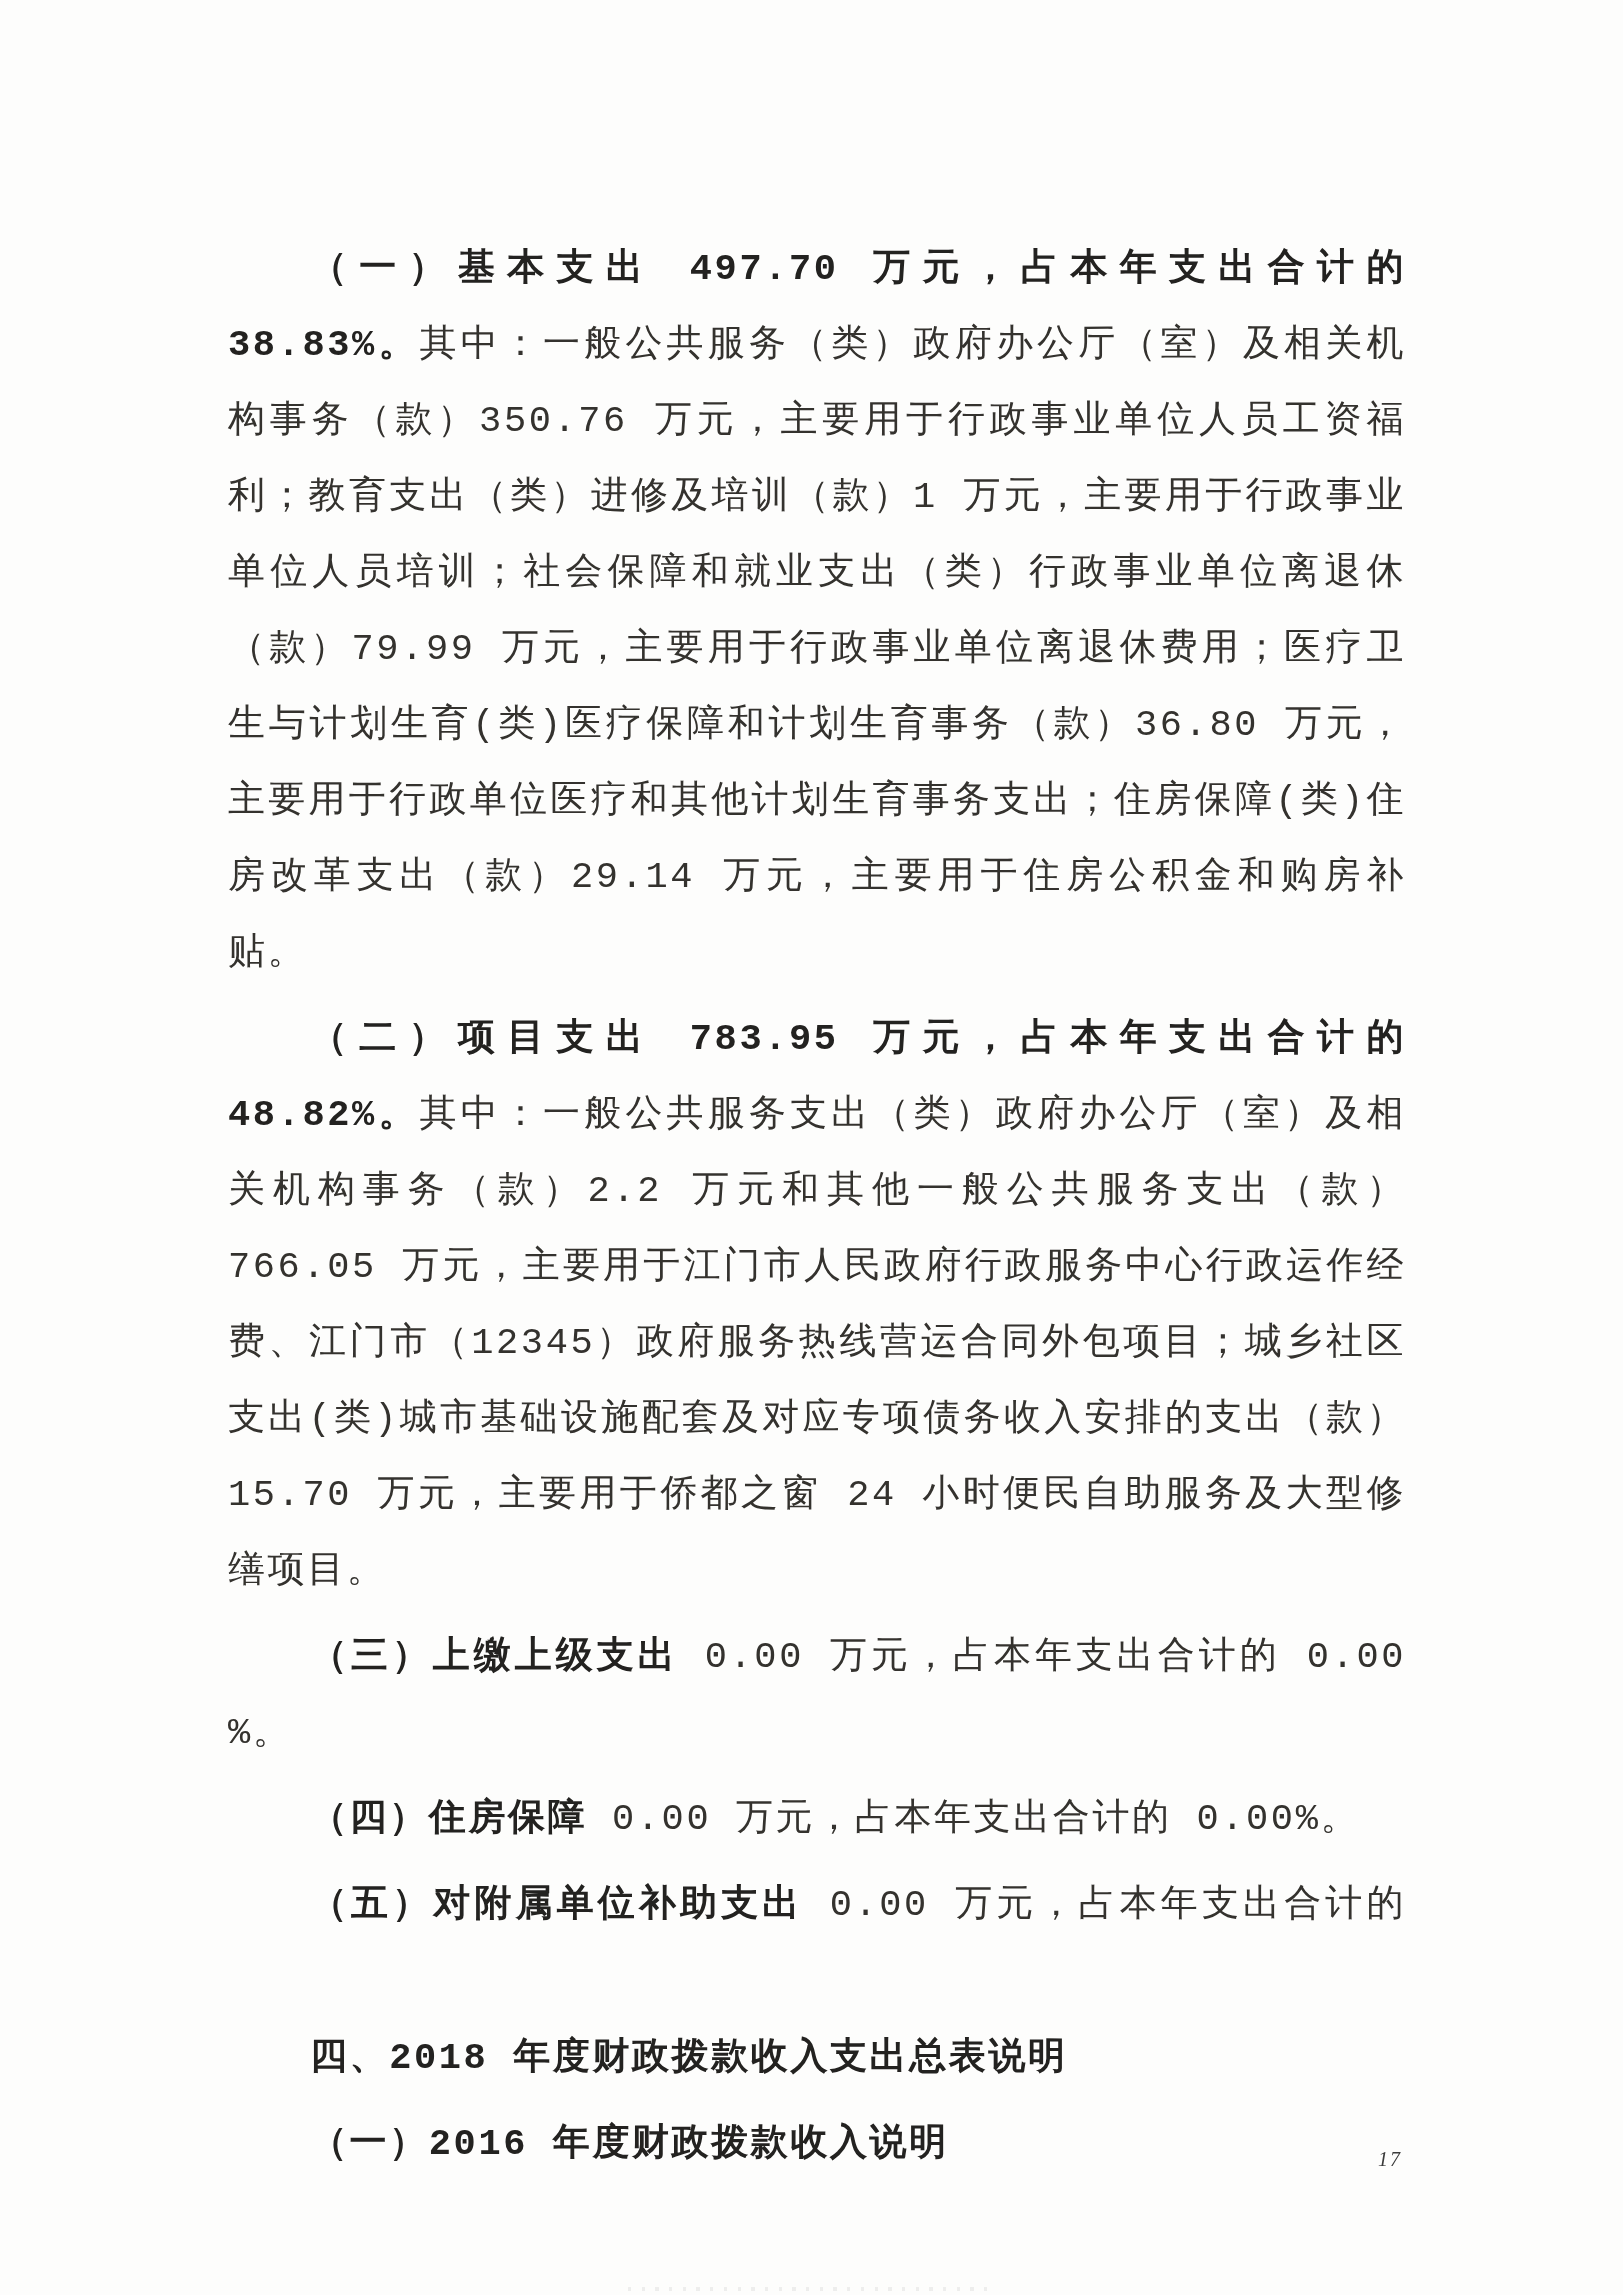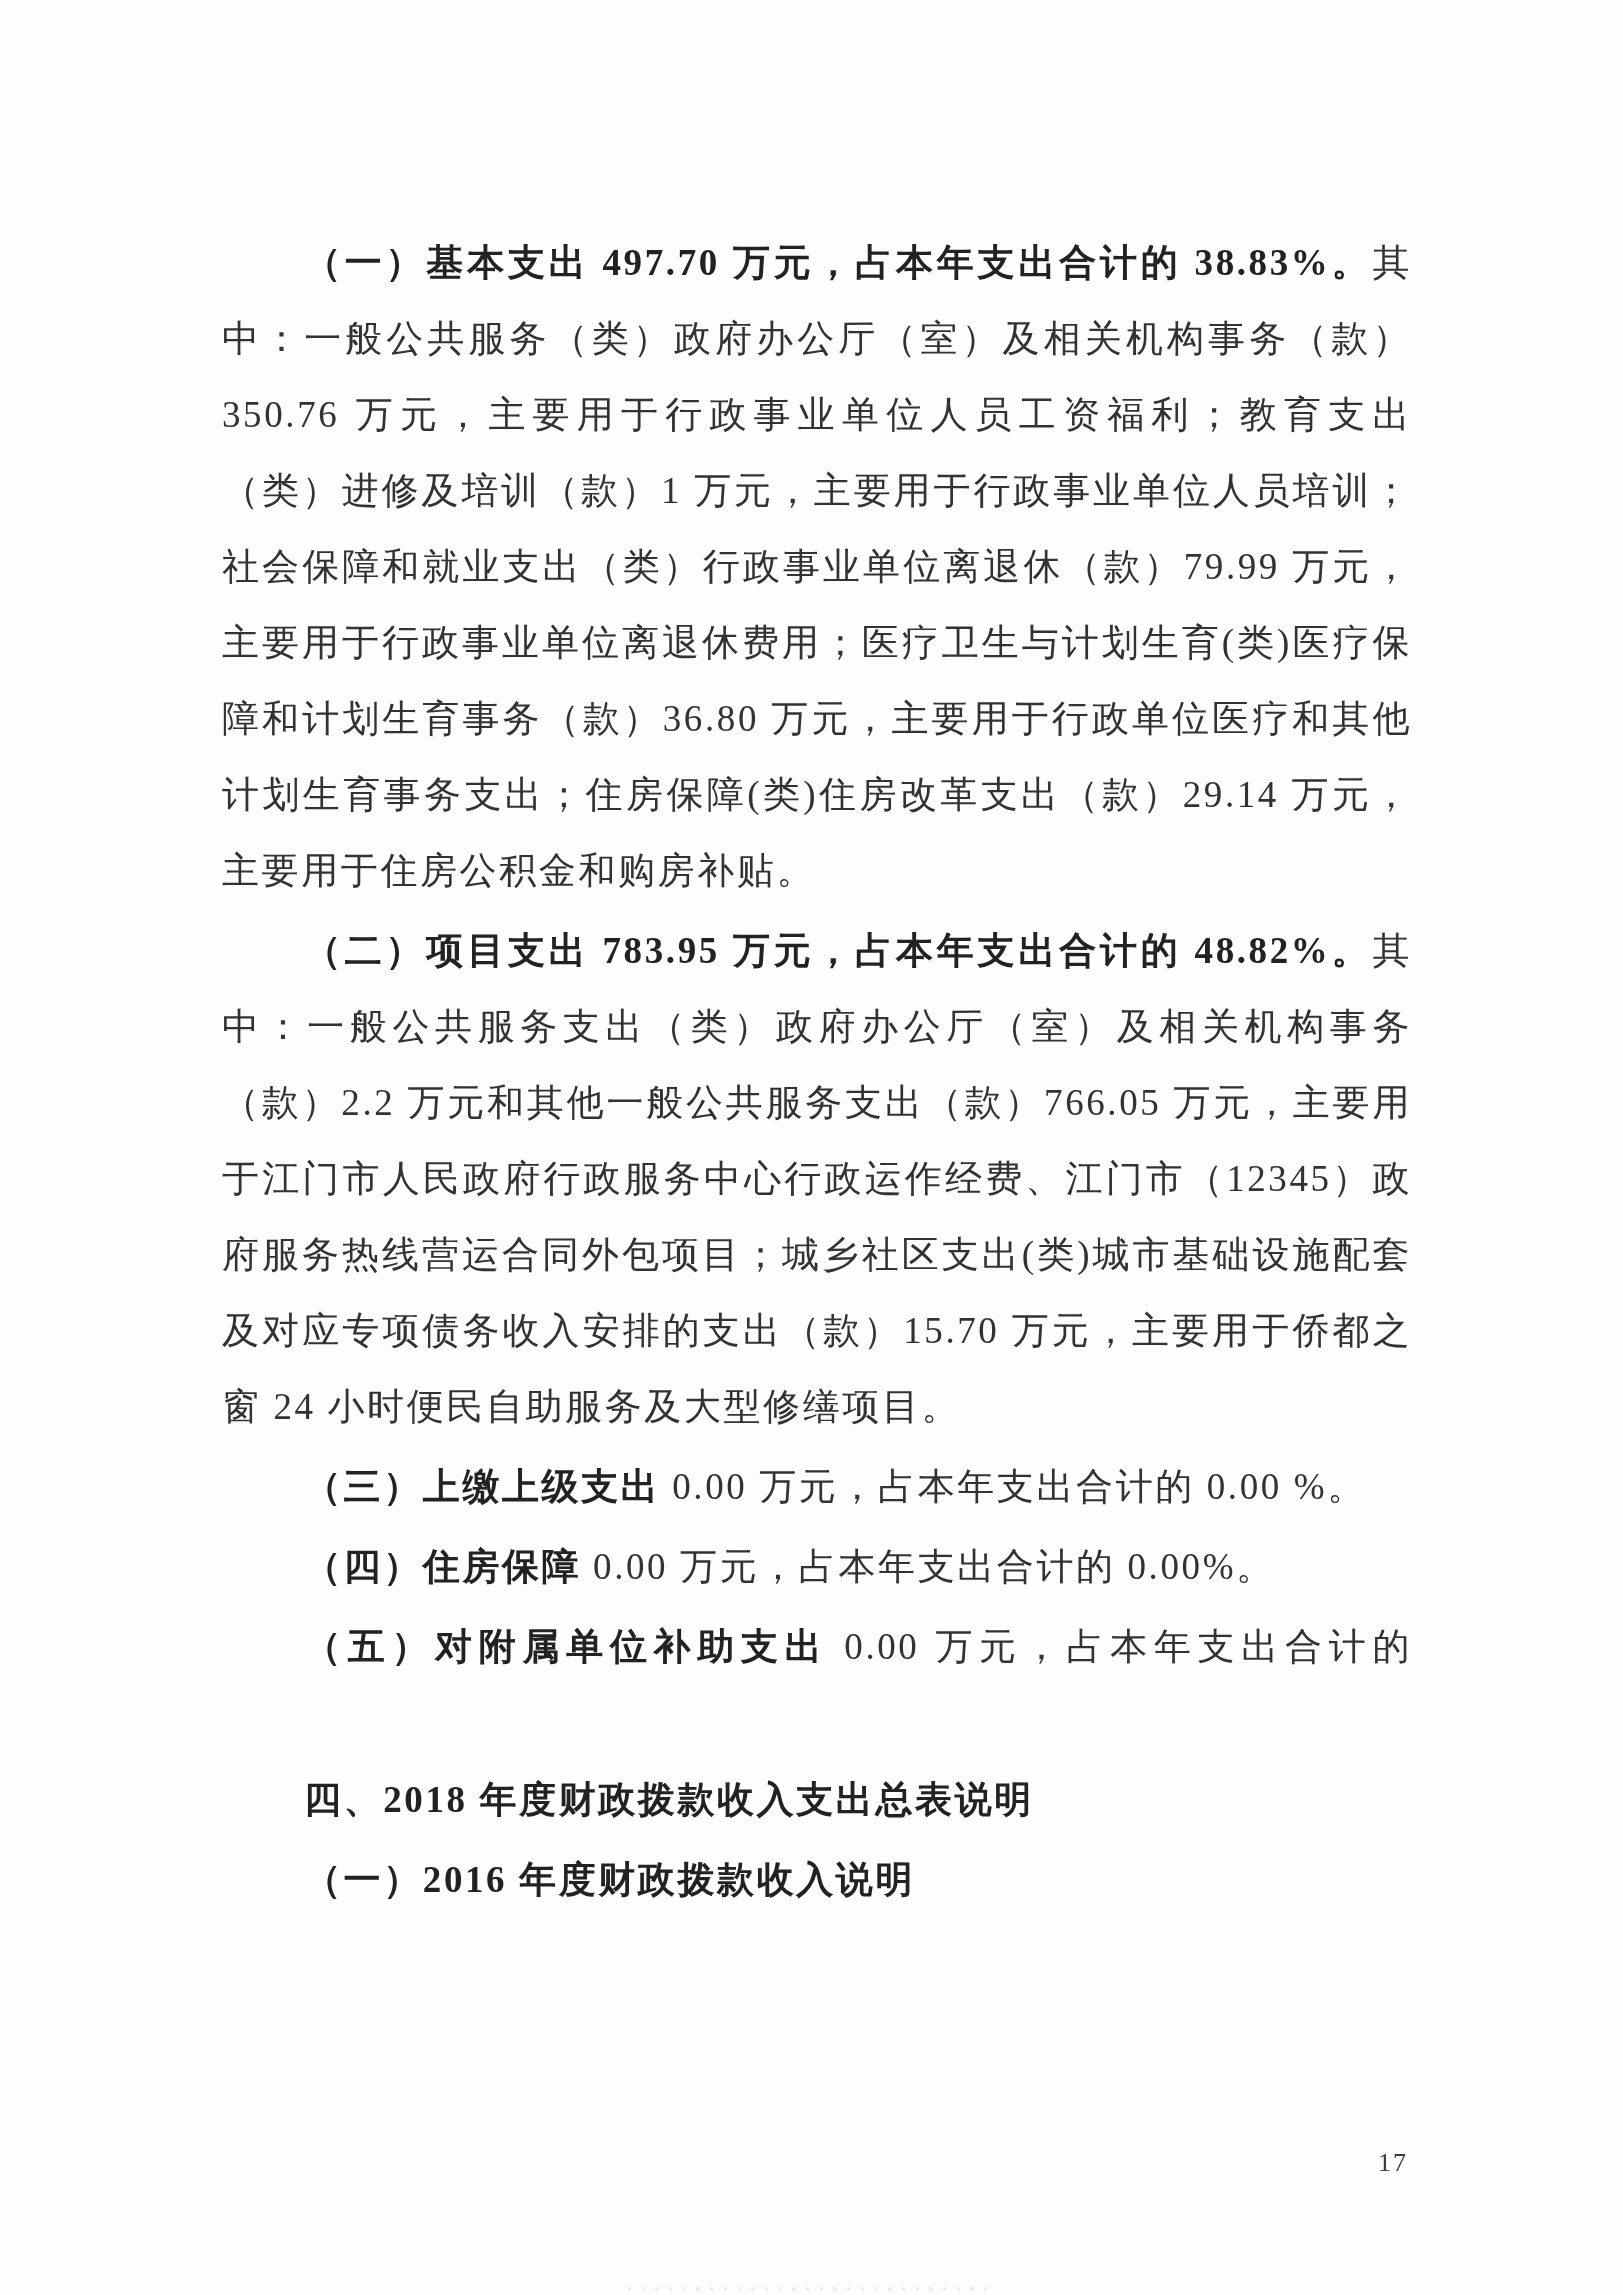--- a/index.html
+++ b/index.html
@@ -20,45 +20,47 @@
     top: 221px;
     width: 1198px;
     font-size: 37px;
     line-height: 76px;
     letter-spacing: 2.6px;
     color: #34322e;
     text-align: justify;
     text-justify: inter-character;
   }
   .text-block p {
-    margin: 4px;
+    margin: 10px;
     padding: 0;
     text-indent: 82px;
+    font-family: Liberation Mono, monospace;
   }
   .text-block p.cont {
     text-indent: 0;
   }
   .text-block p.gap {
     margin-top: 77px;
   }
   .text-block p.full-last {
     text-align-last: justify;
   }
   .lead {
     font-weight: bold;
     color: #232220;
   }
   .page-number {
     position: absolute;
     left: 1378px;
     top: 2148px;
-    font-size: 26px;
+    font-size: 20px;
     letter-spacing: 2px;
     color: #3a3a3a;
     font-family: "Liberation Serif", serif;
+    font-style: italic;
   }
   .scan-noise {
     position: absolute;
     left: 628px;
     top: 2287px;
     width: 367px;
     height: 3.9px;
     background: repeating-linear-gradient(90deg,
       rgba(140,140,140,0.45) 0 3.3px,
       rgba(255,255,255,0) 3.3px 13.7px);

